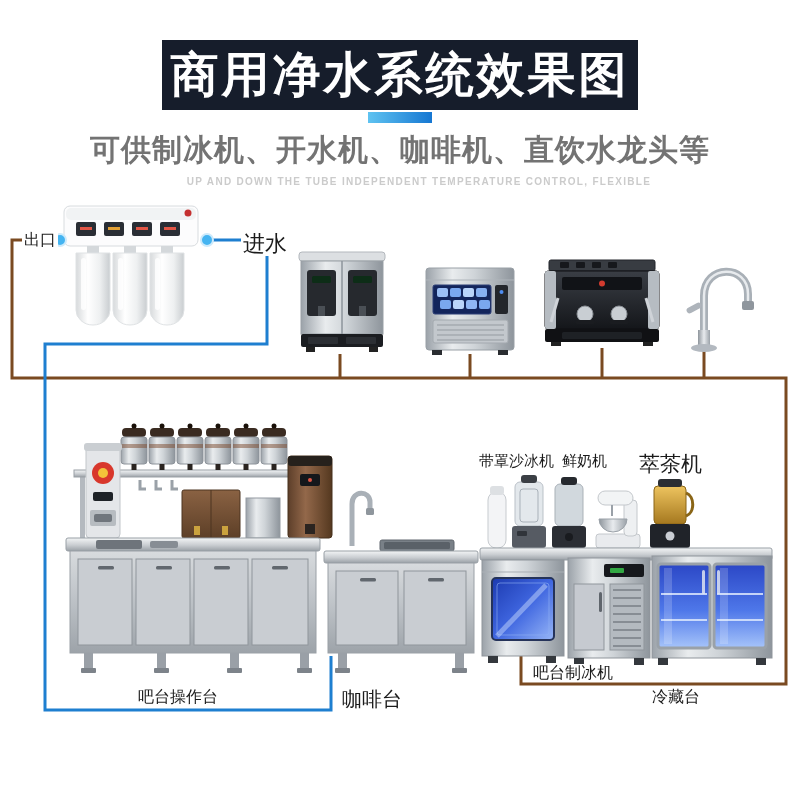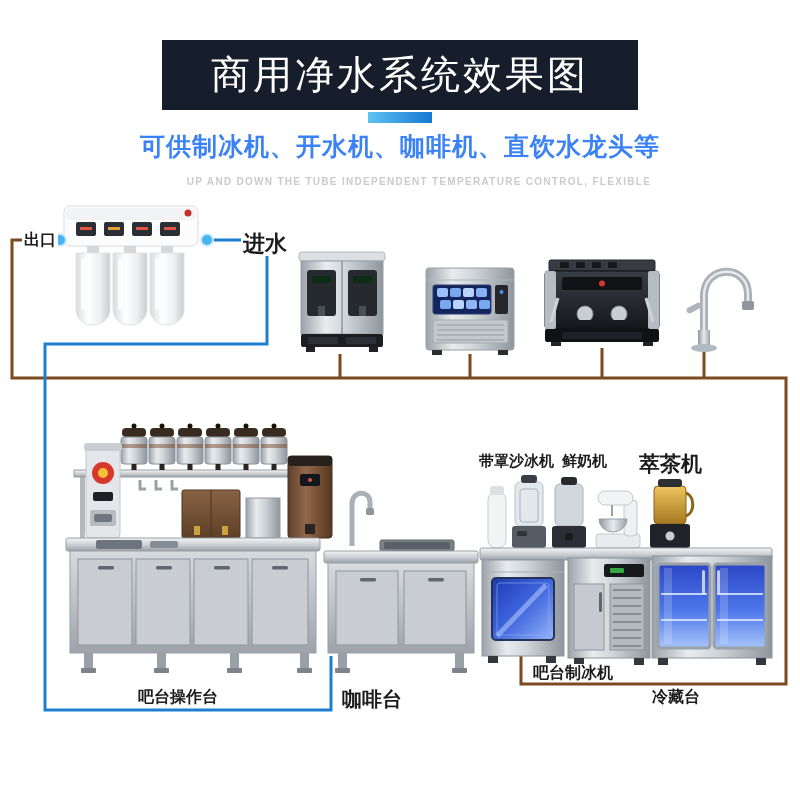--- a/index.html
+++ b/index.html
@@ -1,28 +1,28 @@
 <!DOCTYPE html>
 <html><head>
 <meta charset="utf-8">
 <style>
   html,body{margin:0;padding:0;background:#ffffff;}
   .stage{position:relative;width:800px;height:800px;background:#ffffff;overflow:hidden;
          font-family:"Liberation Sans","DejaVu Sans",sans-serif;}
   svg.diagram{position:absolute;left:0;top:0;}
   .banner{position:absolute;left:162px;top:40px;width:476px;height:70px;background:#161d2b;
           display:flex;align-items:center;justify-content:center;}
-  .banner-text{color:#ffffff;font-size:39px;font-weight:normal;letter-spacing:3px;white-space:nowrap;}
+  .banner-text{color:#ffffff;font-size:48px;font-weight:bold;letter-spacing:3px;white-space:nowrap;}
   .accent-bar{position:absolute;left:368px;top:112px;width:64px;height:11px;
               background:linear-gradient(90deg,#5fc3f1,#1677d2);}
   .subtitle{position:absolute;left:0;top:130px;width:800px;text-align:center;
-            font-size:25px;font-weight:600;color:#3b82f6;letter-spacing:1px;}
+            font-size:30px;font-weight:600;color:#737373;letter-spacing:1px;}
   .tagline{position:absolute;left:0;top:176px;width:800px;text-align:center;
            font-size:10px;font-weight:600;color:#cbcbcb;letter-spacing:1.3px;padding-left:19px;}
-  .lbl{position:absolute;font-weight:700;color:#1b1b1b;background:#ffffff;
+  .lbl{position:absolute;font-weight:400;color:#1b1b1b;background:#ffffff;
        padding:0 2px;line-height:1.15;white-space:nowrap;}
   #lbl-outlet{left:22px;top:231px;font-size:16px;}
   #lbl-inlet{left:221px;top:231px;font-size:22px;margin-left:20px;}
   #lbl-smoothie{left:477px;top:452px;font-size:15px;}
   #lbl-milk{left:560px;top:452px;font-size:15px;}
   #lbl-tea{left:637px;top:452px;font-size:21px;}
   #lbl-barcounter{left:136px;top:688px;font-size:16px;}
   #lbl-coffeecounter{left:340px;top:688px;font-size:20px;}
   #lbl-icemaker{left:531px;top:664px;font-size:16px;}
   #lbl-fridge{left:650px;top:688px;font-size:16px;}

